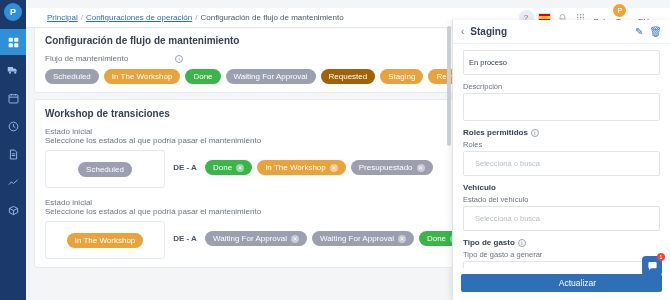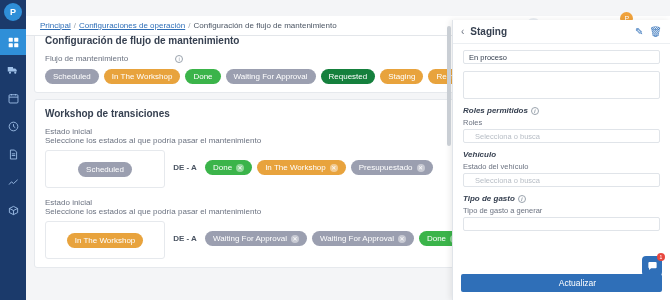--- a/index.html
+++ b/index.html
@@ -33,25 +33,25 @@
     color:#9fc0e8; font-size:11px;
     margin-bottom:2px;
   }
   #rail .ric.active {
     background:#2f8fd8; color:#fff;
   }
   #rail .ric svg { display:block; }
 
   
   #topbar {
-    position:absolute; left:26px; top:16px; right:0; height:20px;
+    position:absolute; left:26px; top:8px; right:0; height:20px;
     background:#ffffff;
     border-bottom:1px solid #e3e6ea;
     display:flex; align-items:center;
-    padding:0 14px;
+    padding:0 21px;
     z-index:4;
   }
   .crumbs { display:flex; align-items:center; font-size:8px; color:#6b7280; }
   .crumbs a { color:#2f6fb8; text-decoration:underline; cursor:pointer; }
   .crumbs .sep { margin:0 3px; color:#9aa3ad; }
   .crumbs .cur { color:#4b5563; }
   #topbar .spacer { flex:1; }
   .tbicon {
     width:15px; height:15px; margin-left:3px;
     display:flex; align-items:center; justify-content:center;
@@ -160,29 +160,29 @@
   }
   #panel .phead .back { color:#6b7280; font-size:10px; cursor:pointer; margin-right:6px; }
   #panel .phead .ptitle { font-size:10px; font-weight:bold; color:#374151; flex:1; }
   #panel .phead .act { margin-left:6px; color:#2f6fb8; font-size:10px; cursor:pointer; }
   #panel .phead .act.del { color:#2f6fb8; }
   #panel .pbody { flex:1; padding:6px 10px; overflow:hidden; }
   .fld { margin-bottom:7px; }
   .flabel { font-size:7.5px; color:#6b7280; margin-bottom:2px; display:flex; align-items:center;}
   .finput {
     width:100%; border:1px solid #e0e4e9; border-radius:2px;
-    background:#fff; height:14px; font-size:7.5px; color:#374151;
+    background:#fff; height:25px; font-size:7.5px; color:#374151;
     padding:0 5px; display:flex; align-items:center;
   }
   .finput.placeholder { color:#b7bdc5;padding-left:11px; }
   .ftext {
     width:100%; border:1px solid #e0e4e9; border-radius:2px;
     background:#fff; height:28px;
   }
-  .sect-title { font-size:8px; font-weight:bold; color:#374151; margin:6px 0 3px 0; display:flex;align-items:center;font-style:italic;}
+  .sect-title { font-size:8px; font-weight:bold; color:#374151; margin:6px 0 3px 0; display:flex;align-items:center;}
   #panel .pfoot { padding:6px 8px 8px; }
   .btn-primary {
     width:100%; height:18px; background:#2f6fb8; color:#fff;
     border-radius:2px; font-size:8.5px;
     display:flex; align-items:center; justify-content:center;
     cursor:pointer;
     padding-left:32px;
   }
   .chatbtn {
     position:absolute; right:8px; bottom:24px;
@@ -311,21 +311,21 @@
         </span>
       <span class="chip" style="background:#e8a33d">
           <span>In The Workshop</span>
         </span>
       <span class="chip" style="background:#3bb44a">
           <span>Done</span>
         </span>
       <span class="chip" style="background:#9b9fb0">
           <span>Waiting For Approval</span>
         </span>
-      <span class="chip" style="background:#15803d">
+      <span class="chip" style="background:#a16207">
           <span>Requested</span>
         </span>
       <span class="chip" style="background:#e8a33d">
           <span>Staging</span>
         </span>
       <span class="chip" style="background:#e8a33d">
           <span>Remo curo</span>
         </span>
       <span class="chip" style="background:#9b9fb0">
           <span>Presupuestado</span>
@@ -409,20 +409,21 @@
     <span class="act">✎</span>
     <span class="act del">🗑</span>
   </div>
 
   <div class="pbody">
     <div class="fld">
       <div class="finput">En proceso</div>
     </div>
 
     <div class="fld">
+      <div class="flabel">Descripción</div>
       <div class="ftext"></div>
     </div>
 
     <div class="sect-title">
       <span>Roles permitidos</span>
       <span class="info-i">i</span>
     </div>
     <div class="fld">
       <div class="flabel">Roles</div>
       <div class="finput placeholder">Selecciona o busca</div>

